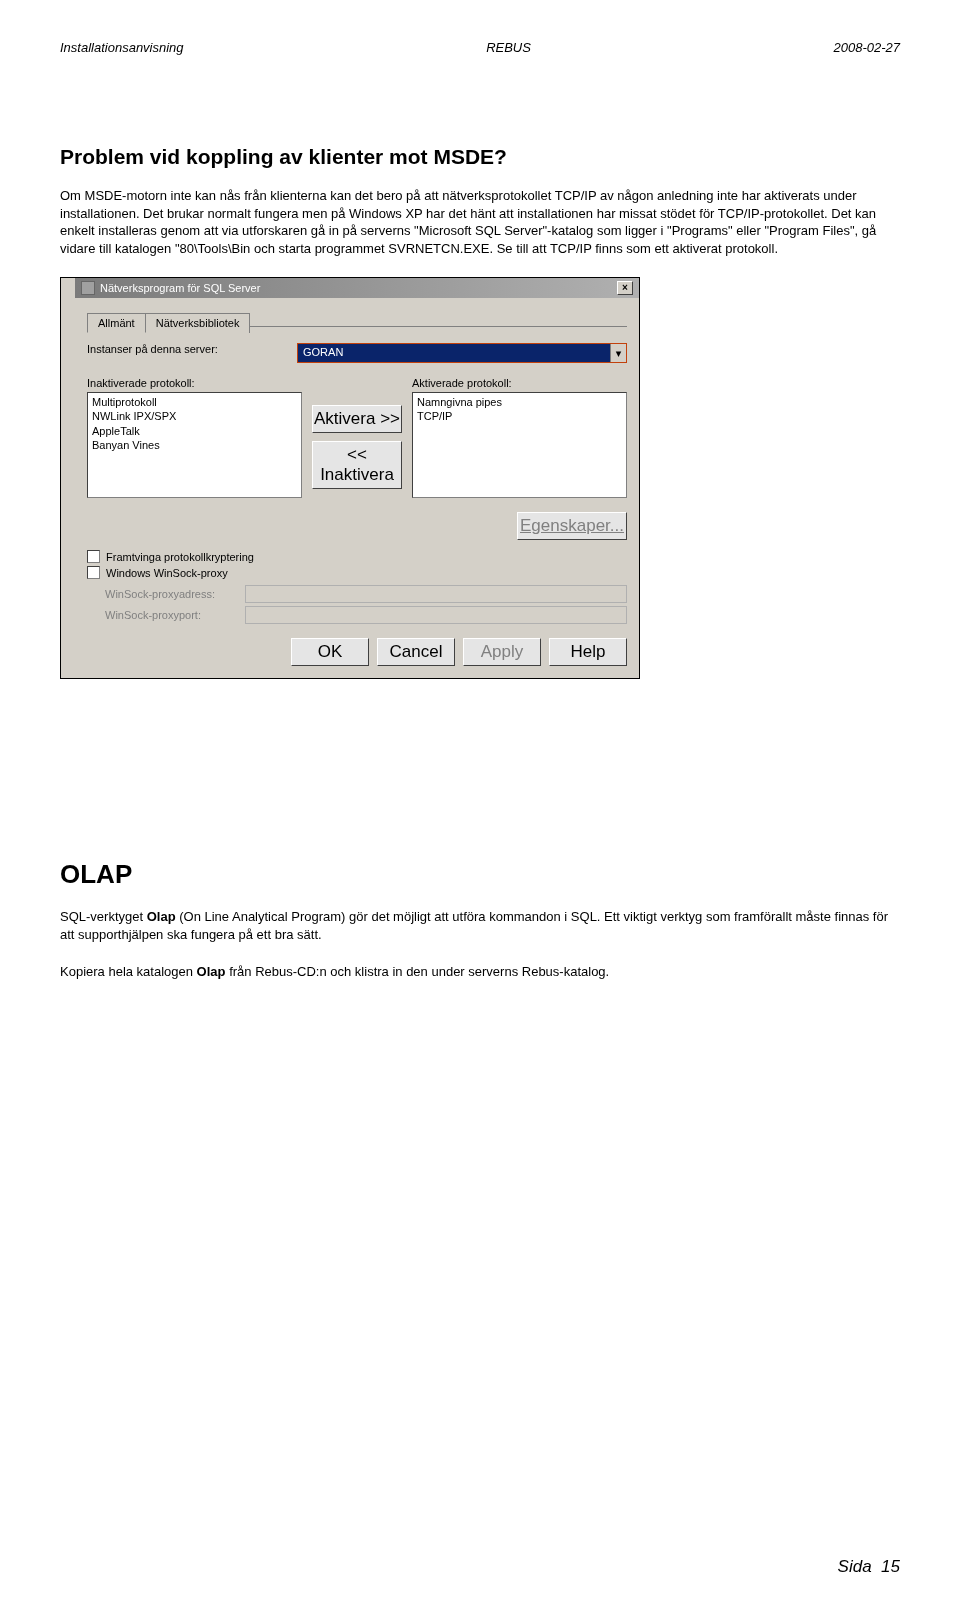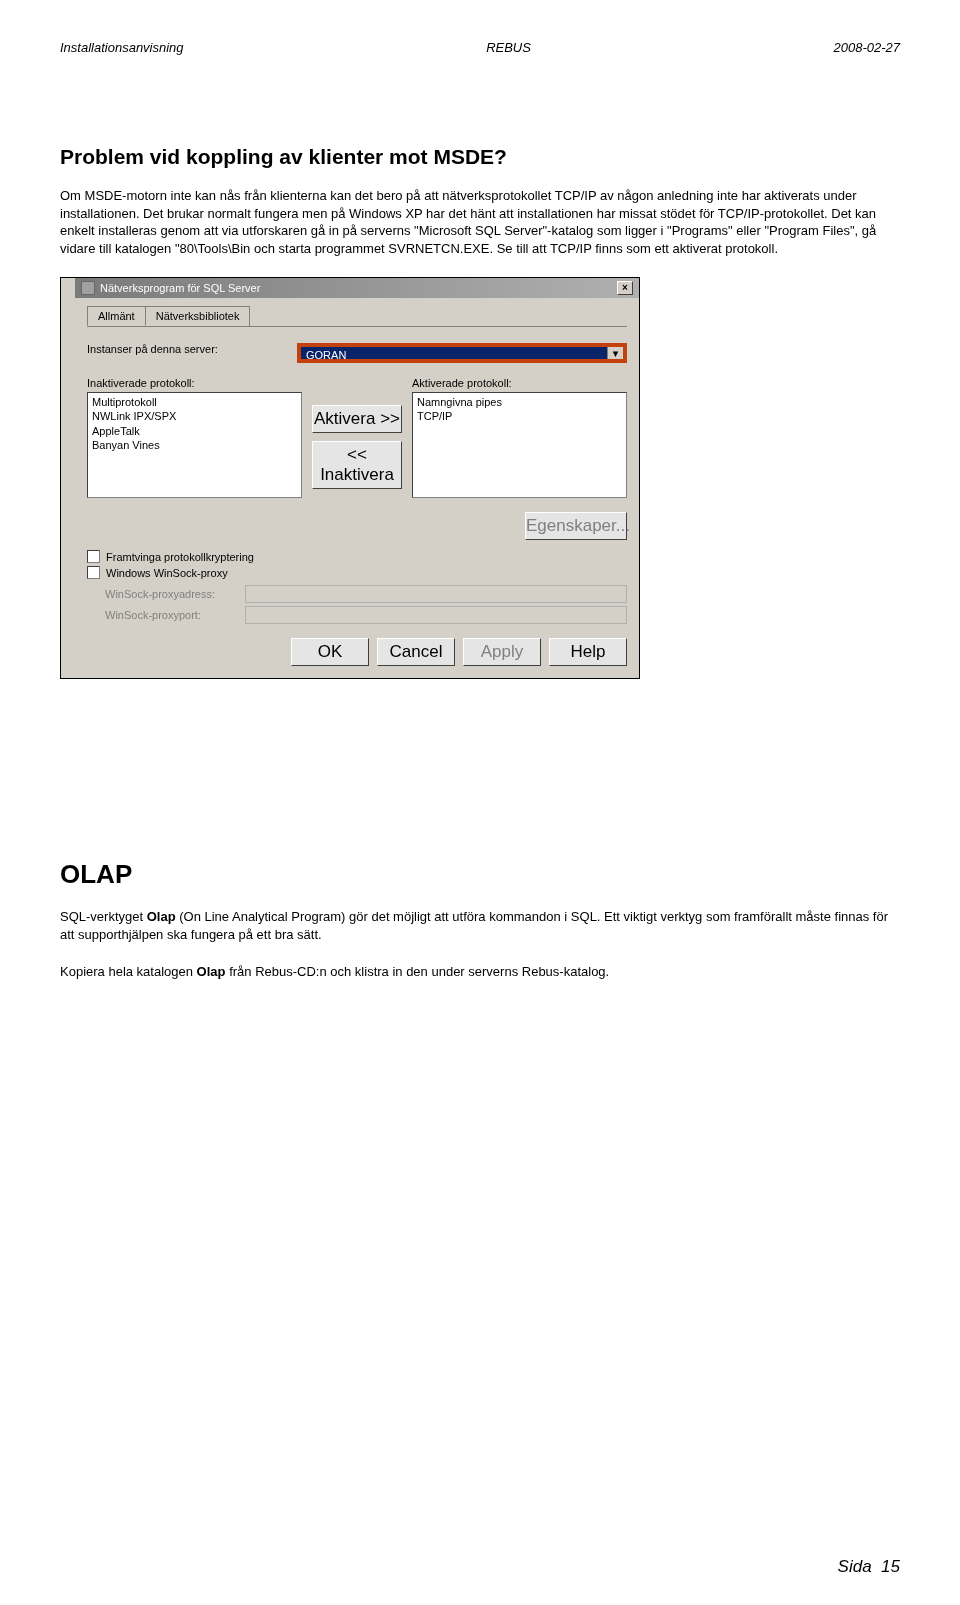--- a/index.html
+++ b/index.html
@@ -72,40 +72,40 @@
     border-bottom: 1px solid #808080;
     margin-bottom: 16px;
   }
   .tab {
     padding: 3px 10px;
     border: 1px solid #808080;
     border-bottom: none;
     background: #d4d0c8;
     margin-right: -1px;
     position: relative;
-    top: 0;
+    top: 7px;
     color: #000;
   }
   .tab.active {
     background: #d4d0c8;
     border-bottom: 1px solid #d4d0c8;
     z-index: 2;
   }
   .form-row {
     display: flex;
     align-items: flex-start;
     margin-bottom: 14px;
     color: #000;
   }
   .form-row label { width: 210px; }
   .dropdown {
     flex: 1;
     display: flex;
     height: 20px;
-    border: 4px solid #c2410c;
+    border: 1px solid #c2410c;
     background: #f0abfc;
   }
   .dropdown-val {
     flex: 1;
     color: #fff;
     padding: 2px 5px;
     background: #0a246a;
   }
   .dropdown-arrow {
     width: 16px;
@@ -141,21 +141,21 @@
     background: #e5e5e5;
     border: 1px solid #fff;
     border-right-color: #404040;
     border-bottom-color: #404040;
     padding: 3px 0;
     text-align: center;
     font-size: 17px;
     color: #000;
   }
   .prop-row { display: flex; justify-content: flex-end; margin-bottom: 10px; }
-  .prop-row .win-btn { width: 102px; color: #808080; }
+  .prop-row .win-btn { width: 110px; color: #808080; text-decoration: underline; }
   .checkbox-row {
     display: flex; align-items: flex-end; gap: 6px;
     color: #000; margin: 3px 0;
   }
   .cb {
     width: 13px; height: 13px; background: #fff;
     border: 1px solid #808080;
     border-top-color: #404040; border-left-color: #404040;
   }
   .proxy-rows { margin: 6px 0 14px 18px; }

